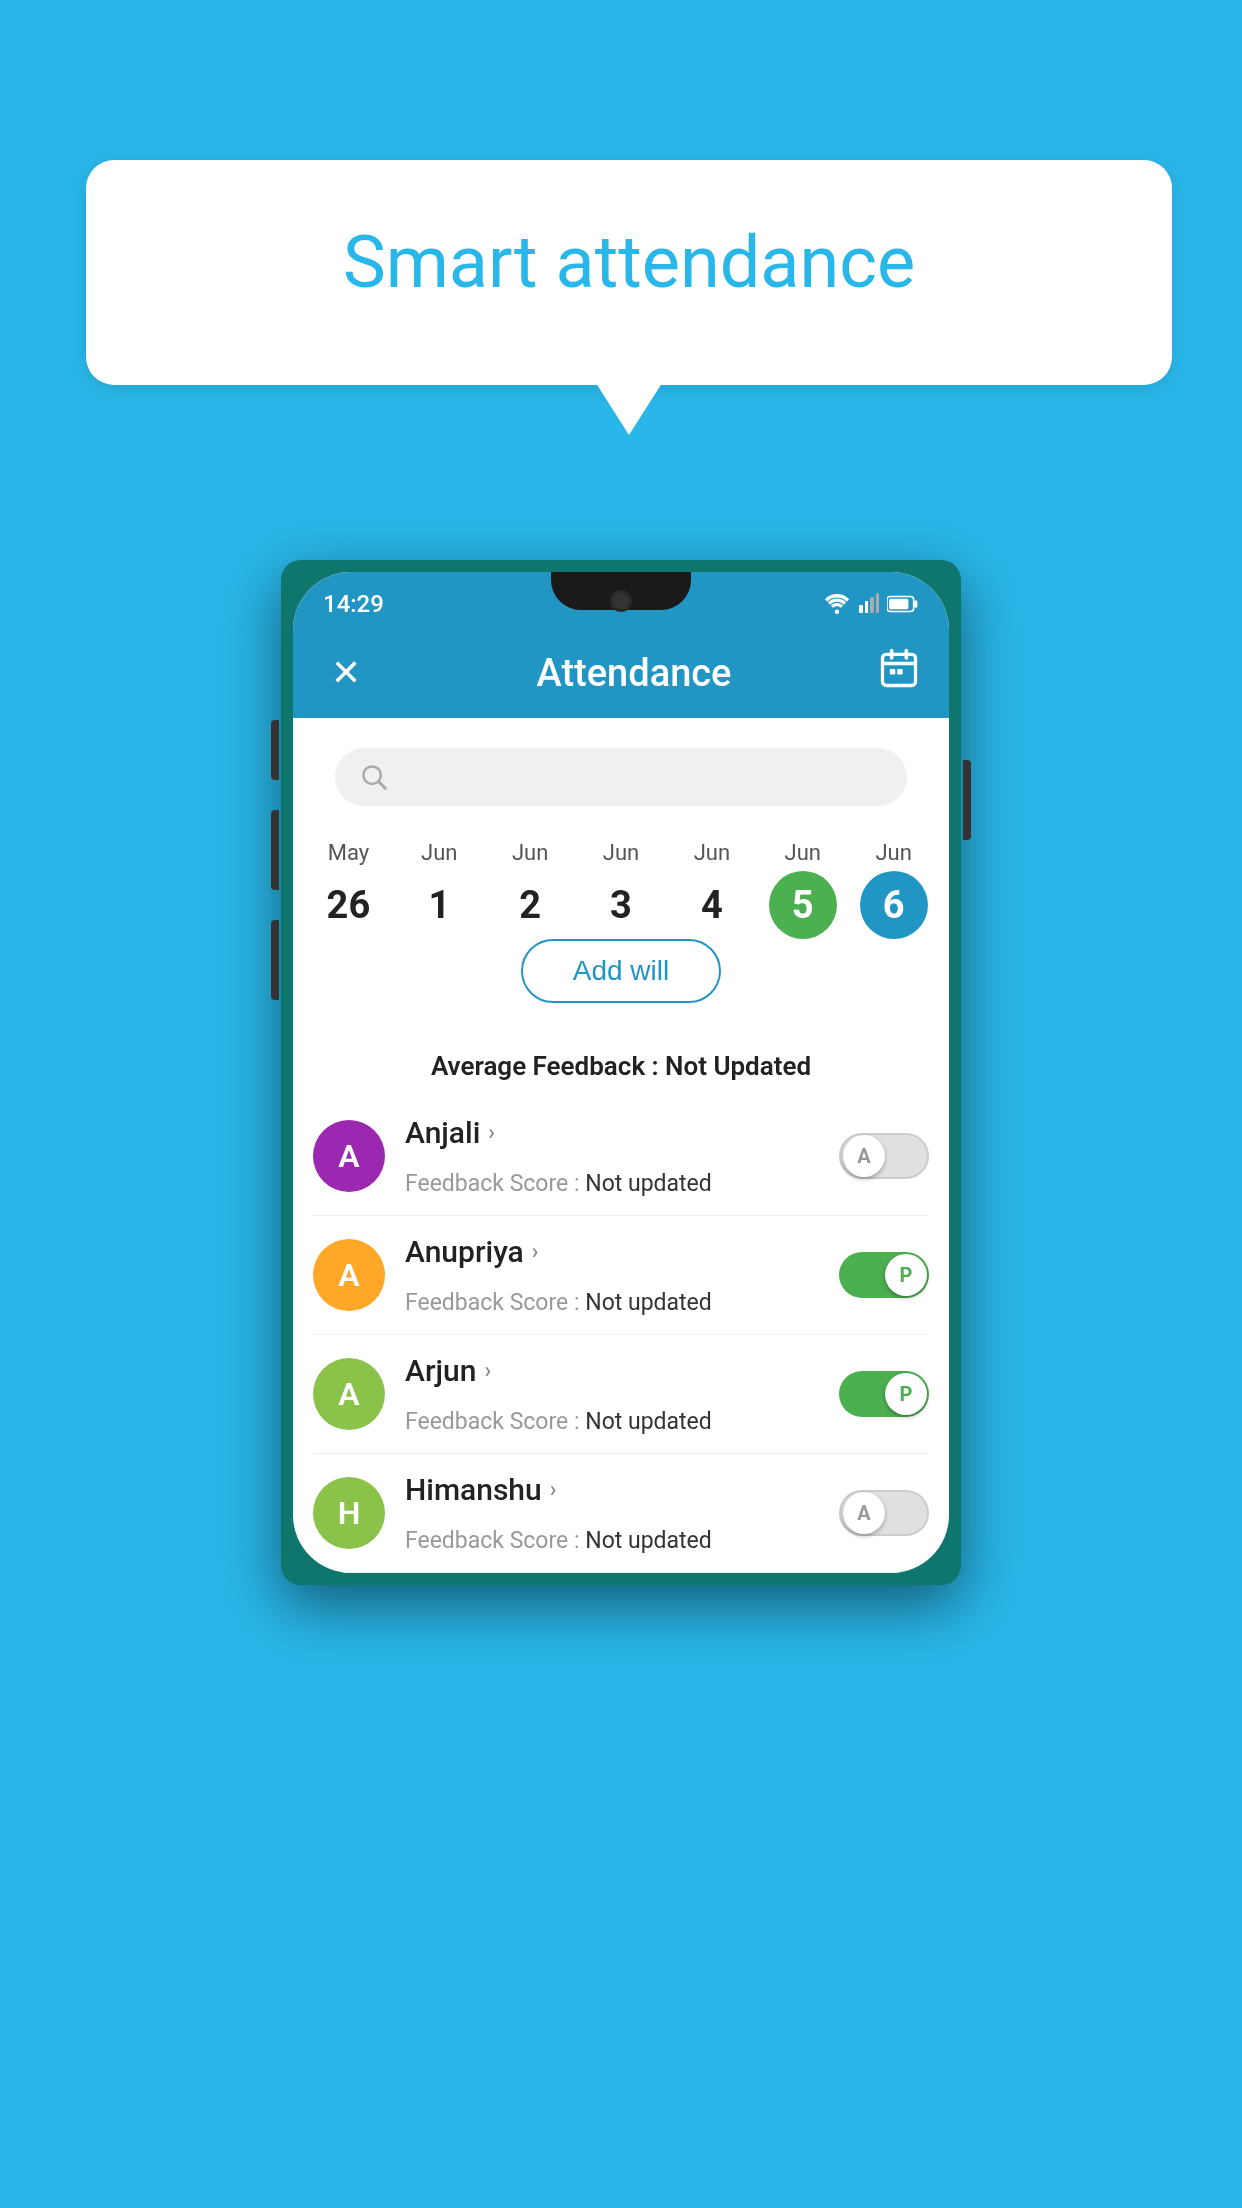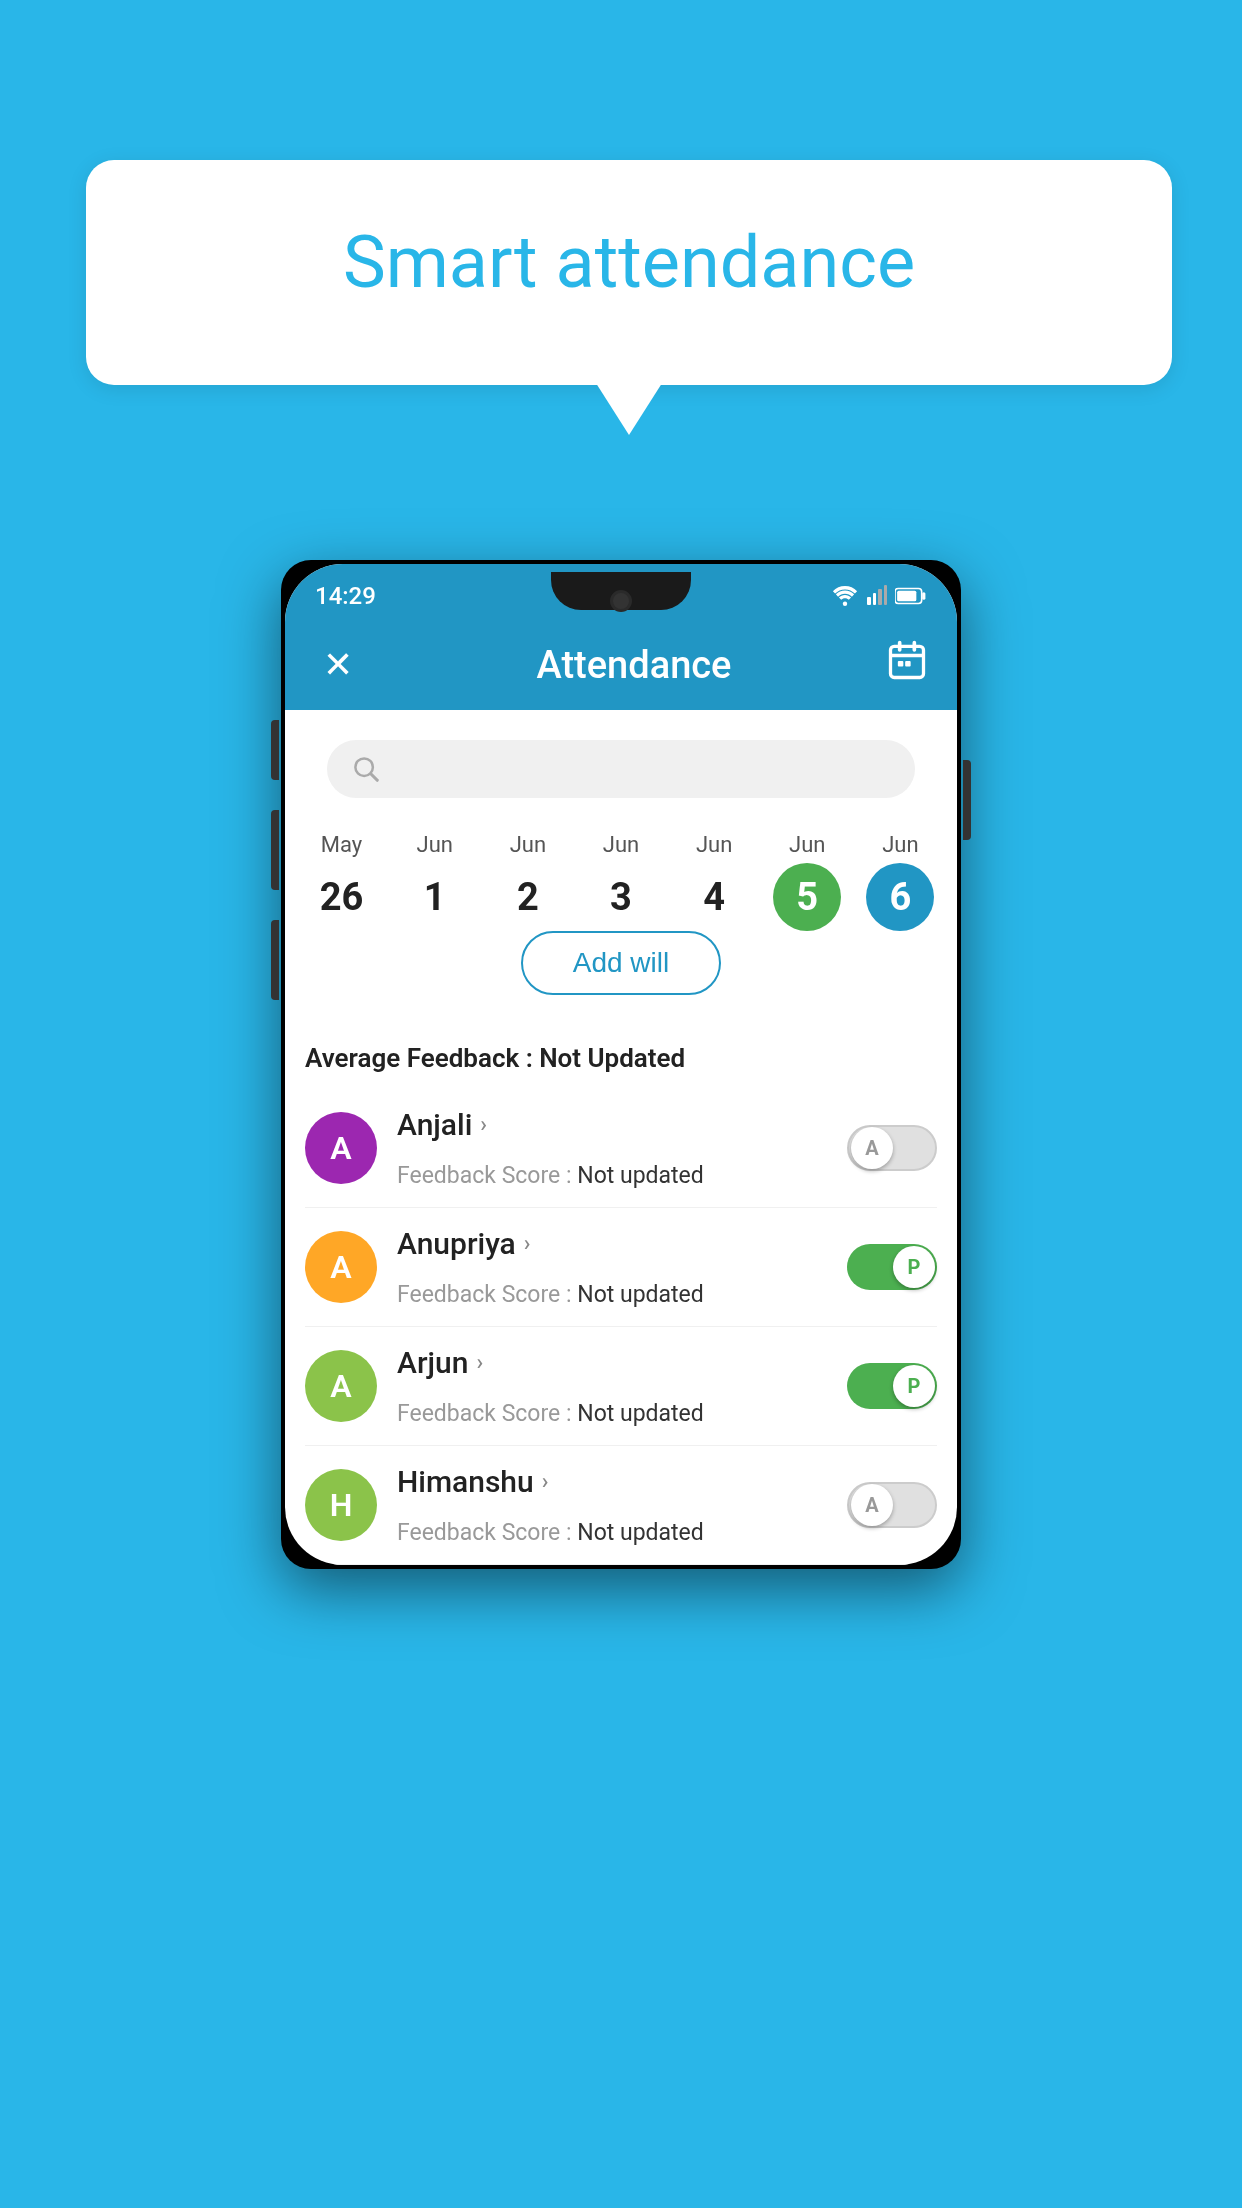--- a/index.html
+++ b/index.html
@@ -60,23 +60,23 @@
     
     .phone-container {
       position: absolute;
       top: 560px;
       left: 50%;
       transform: translateX(-50%);
       width: 680px;
     }
 
     .phone-frame {
-      background: #000000;
-      border-radius: 30px;
-      padding: 4px;
+      background: #0f766e;
+      border-radius: 20px;
+      padding: 12px;
       box-shadow: 0 20px 60px rgba(0,0,0,0.5);
       position: relative;
     }
 
     
     .phone-notch {
       position: absolute;
       top: 12px;
       left: 50%;
       transform: translateX(-50%);
@@ -300,21 +300,21 @@
       background: transparent;
       color: #2196c4;
       font-size: 28px;
       padding: 14px 50px;
       border-radius: 40px;
       cursor: pointer;
     }
 
     
     .avg-feedback {
-      text-align: left;
+      text-align: center;
       font-size: 26px;
       color: #888;
       margin-bottom: 16px;
       padding: 0 20px;
       margin-top: 48px;
     }
 
     .avg-feedback span {
       color: #222;
       font-weight: 600;

